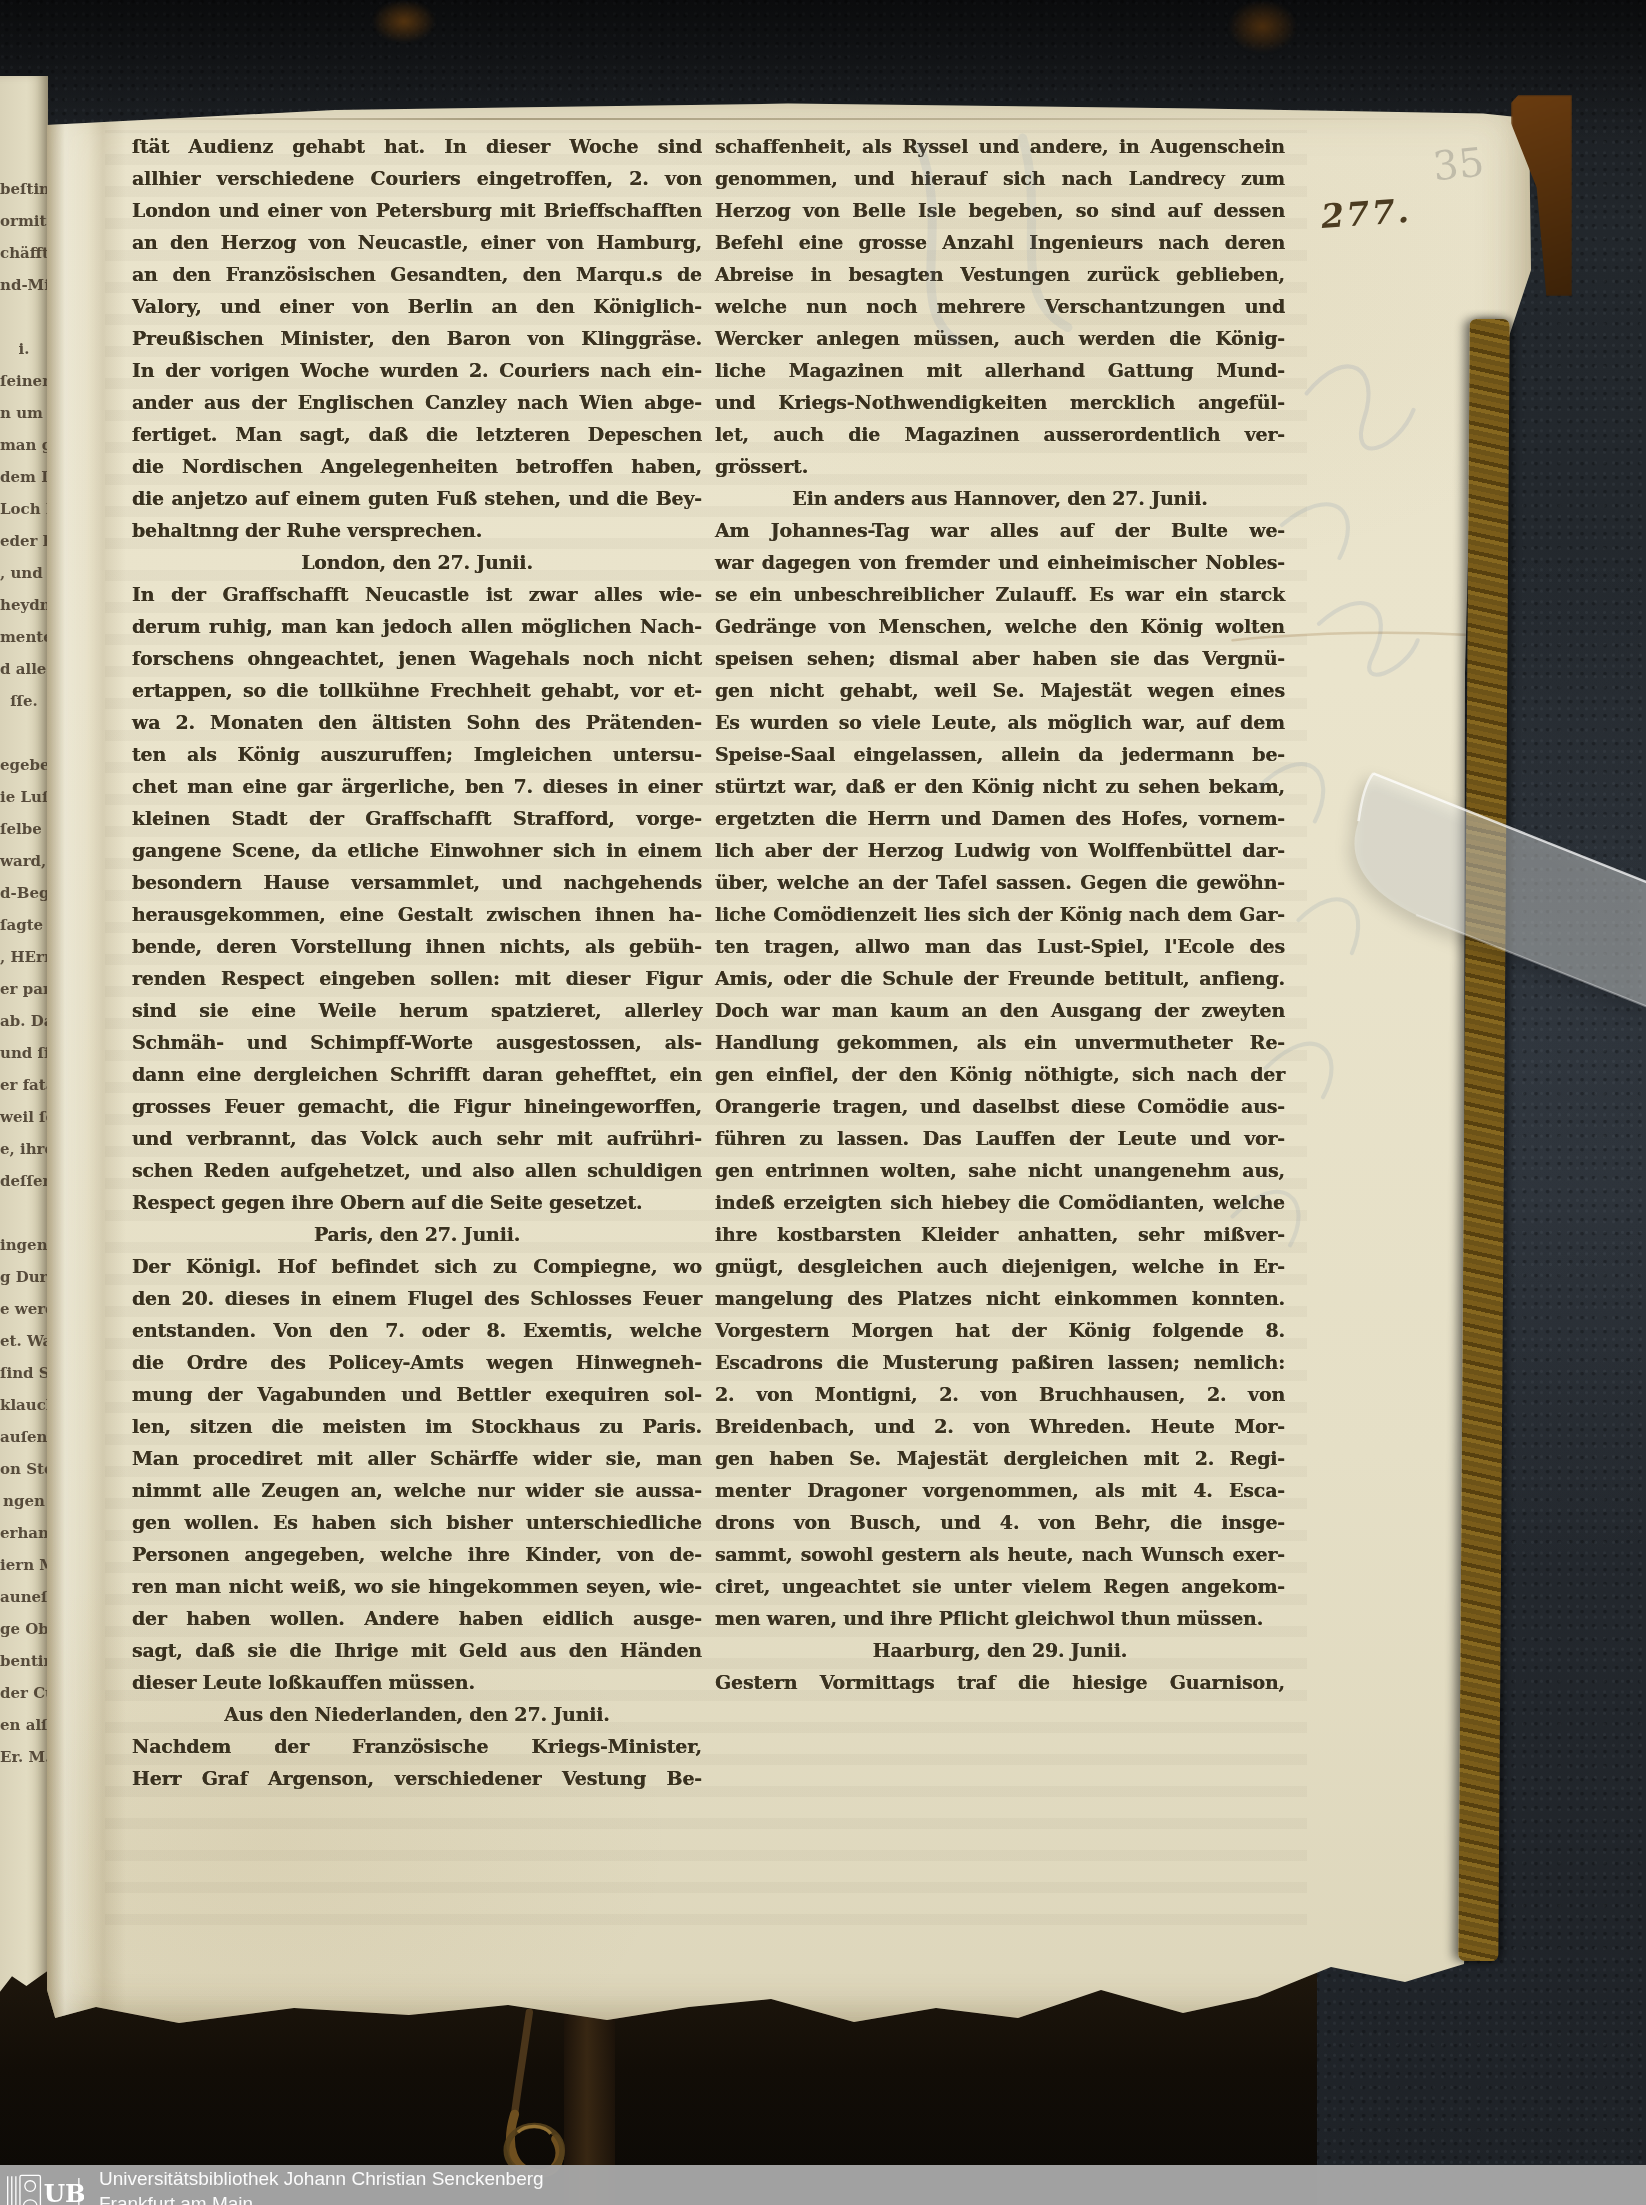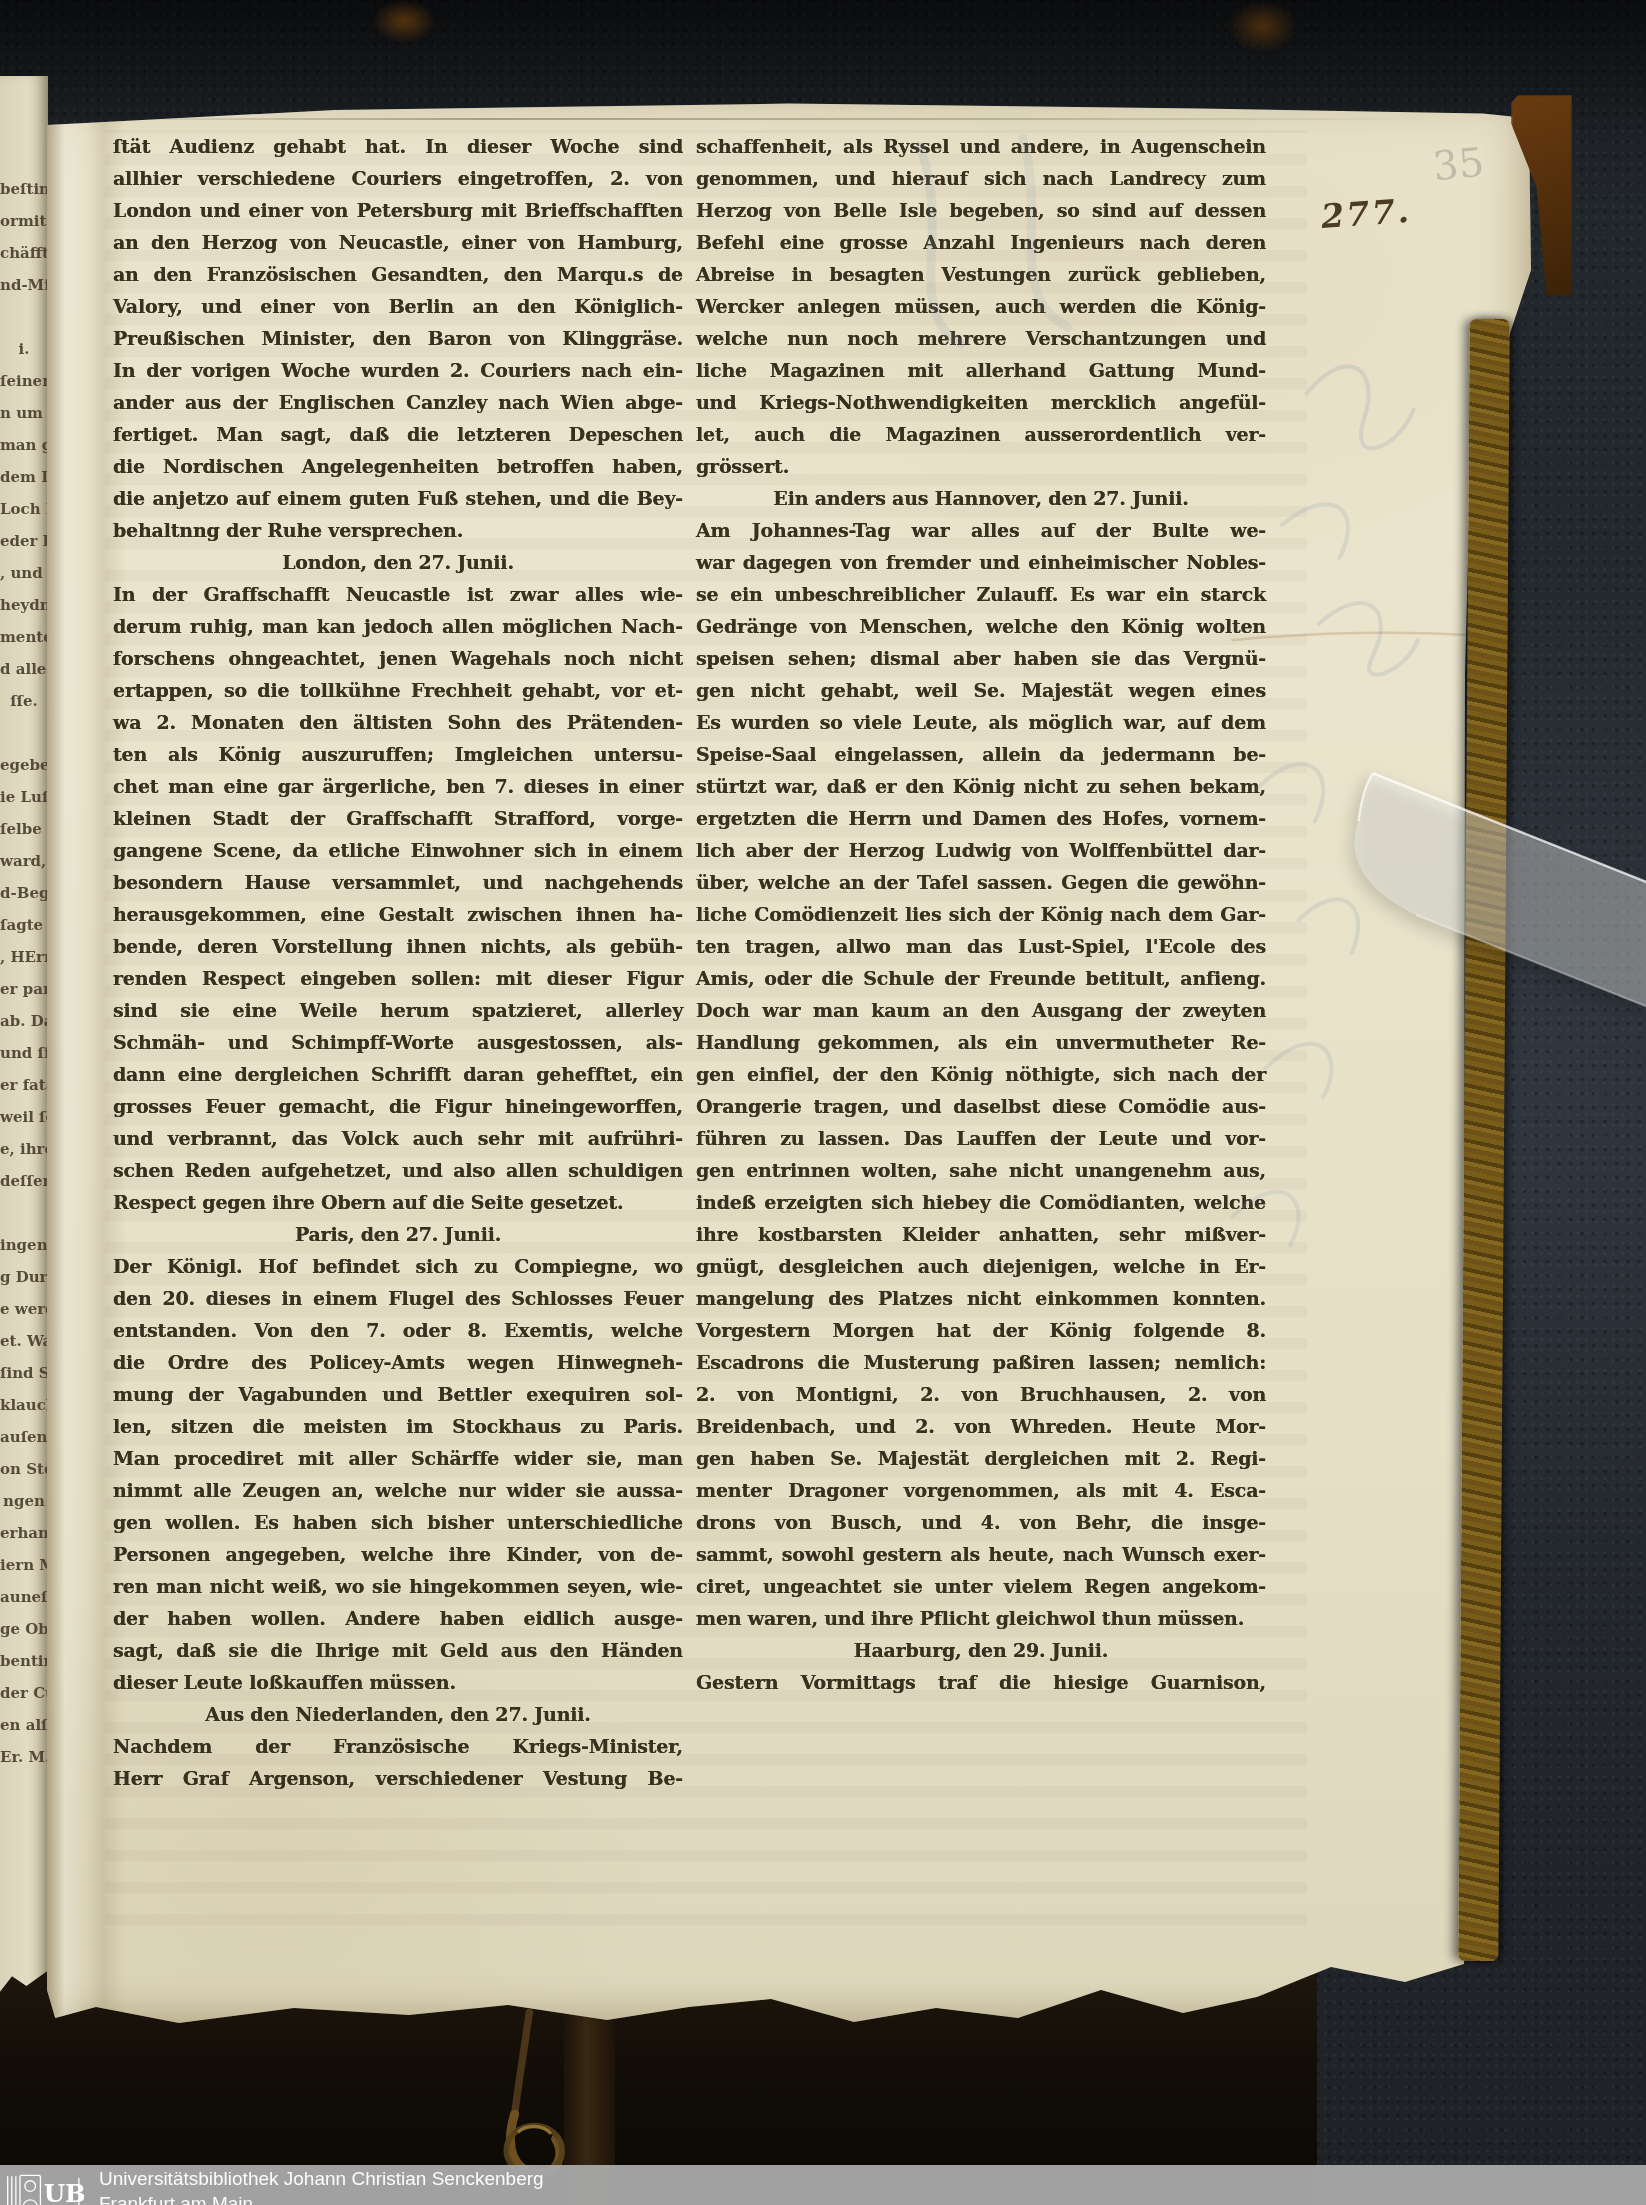--- a/index.html
+++ b/index.html
@@ -59,21 +59,21 @@
       rgba(235,228,200,0) 41px,rgba(120,100,60,0.16) 56px,rgba(120,100,60,0) 79px);}
   .crease{position:absolute;left:25px;top:21.4px;width:92%;height:1.6px;
     background:linear-gradient(90deg,rgba(100,85,50,0),rgba(100,85,50,0.45) 30%,
       rgba(100,85,50,0.28) 70%,rgba(100,85,50,0));}
   .setoff{position:absolute;left:58px;top:33px;width:1202px;height:1795px;opacity:.8;
     background:repeating-linear-gradient(0deg, rgba(70,58,38,0.05) 0 10.7px,
       rgba(70,58,38,0) 10.7px 32px);}
 
   
   .col{position:absolute;top:33px;width:570px;font-size:19px;font-weight:700;color:#39311f;
-    text-shadow:0 0 0.6px rgba(52,44,30,0.85);letter-spacing:-0.2px;}
+    text-shadow:0 0 0.6px rgba(52,44,30,0.85);letter-spacing:-0.2px;margin-left:19px;}
   .col-left{left:66px;}
   .col-right{left:649px;}
   .tl{line-height:32px;height:32px;text-align:justify;overflow:visible;}
   .al-j{text-align-last:justify;}
   .al-l{text-align:right;text-align-last:left;}
   .al-c{text-align:center;text-align-last:center;}
 
   
   .ink-number{position:absolute;left:1274px;top:97px;font-size:33px;font-style:italic;
     font-weight:600;color:#40301382;color:#3f2f14;letter-spacing:2.5px;transform:rotate(-4deg);
@@ -238,22 +238,22 @@
         <div class="tl al-c">Aus den Niederlanden, den 27. Junii.</div>
         <div class="tl al-j">Nachdem der Französische Kriegs-Minister,</div>
         <div class="tl al-j">Herr Graf Argenson, verschiedener Vestung Be-</div>
       </div>
     <div class="col col-right" id="col-right">
         <div class="tl al-j">schaffenheit, als Ryssel und andere, in Augenschein</div>
         <div class="tl al-j">genommen, und hierauf sich nach Landrecy zum</div>
         <div class="tl al-j">Herzog von Belle Isle begeben, so sind auf dessen</div>
         <div class="tl al-j">Befehl eine grosse Anzahl Ingenieurs nach deren</div>
         <div class="tl al-j">Abreise in besagten Vestungen zurück geblieben,</div>
+        <div class="tl al-j">welche nun noch mehrere Verschantzungen und</div>
         <div class="tl al-j">Wercker anlegen müssen, auch werden die König-</div>
-        <div class="tl al-j">welche nun noch mehrere Verschantzungen und</div>
         <div class="tl al-j">liche Magazinen mit allerhand Gattung Mund-</div>
         <div class="tl al-j">und Kriegs-Nothwendigkeiten mercklich angefül-</div>
         <div class="tl al-j">let, auch die Magazinen ausserordentlich ver-</div>
         <div class="tl al-l">grössert.</div>
         <div class="tl al-c">Ein anders aus Hannover, den 27. Junii.</div>
         <div class="tl al-j">Am Johannes-Tag war alles auf der Bulte we-</div>
         <div class="tl al-j">war dagegen von fremder und einheimischer Nobles-</div>
         <div class="tl al-j">se ein unbeschreiblicher Zulauff.  Es war ein starck</div>
         <div class="tl al-j">Gedränge von Menschen, welche den König wolten</div>
         <div class="tl al-j">speisen sehen; dismal aber haben sie das Vergnü-</div>

